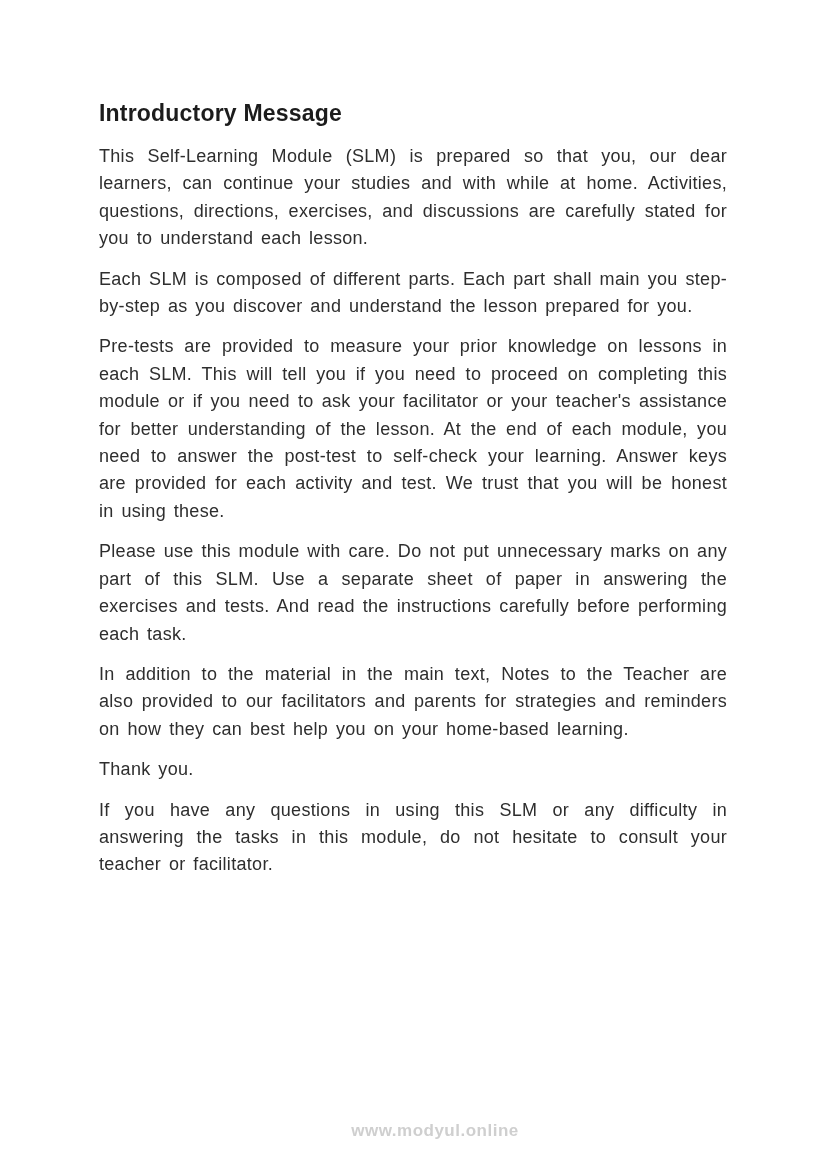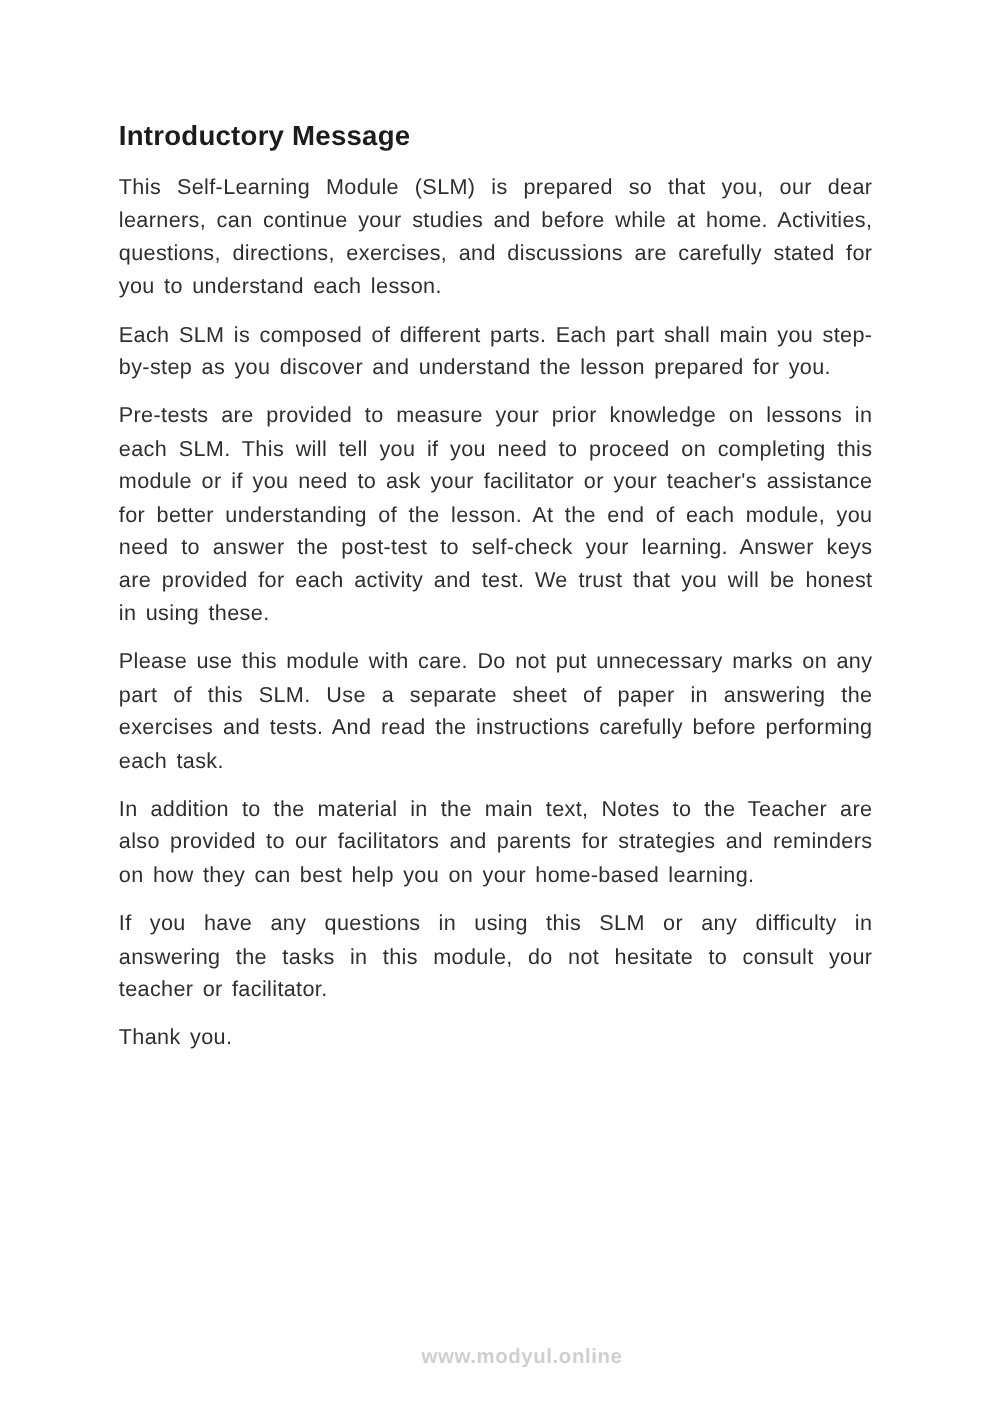--- a/index.html
+++ b/index.html
@@ -54,29 +54,29 @@
     font-weight: bold;
   }
 </style>
 </head>
 <body>
 
 <div class="page">
   <div class="content">
     <h1 class="doc-title">Introductory Message</h1>
 
-    <p class="doc-paragraph">This Self-Learning Module (SLM) is prepared so that you, our dear learners, can continue your studies and before while at home. Activities, questions, directions, exercises, and discussions are carefully stated for you to understand each lesson.</p>
+    <p class="doc-paragraph">This Self-Learning Module (SLM) is prepared so that you, our dear learners, can continue your studies and with while at home. Activities, questions, directions, exercises, and discussions are carefully stated for you to understand each lesson.</p>
 
     <p class="doc-paragraph">Each SLM is composed of different parts.  Each part shall main you step-by-step as you discover and understand the lesson prepared for you.</p>
 
     <p class="doc-paragraph">Pre-tests are provided to measure your prior knowledge on lessons in each SLM. This will tell you if you need to proceed on completing this module or if you need to ask your facilitator or your teacher's assistance for better understanding of the lesson. At the end of each module, you need to answer the post-test to self-check your learning. Answer keys are provided for each activity and test. We trust that you will be honest in using these.</p>
 
     <p class="doc-paragraph">Please use this module with care. Do not put unnecessary marks on any part of this SLM. Use a separate sheet of paper in answering the exercises and tests.  And read the instructions carefully before performing each task.</p>
 
     <p class="doc-paragraph">In addition to the material in the main text, Notes to the Teacher are also provided to our facilitators and parents for strategies and reminders on how they can best help you on your home-based learning.</p>
 
+    <p class="doc-paragraph no-justify">Thank you.</p>
+
     <p class="doc-paragraph">If you have any questions in using this SLM or any difficulty in answering the tasks in this module, do not hesitate to consult your teacher or facilitator.</p>
-
-    <p class="doc-paragraph no-justify">Thank you.</p>
   </div>
 
   <div class="footer-watermark">www.modyul.online</div>
 </div>
 
 </body></html>

